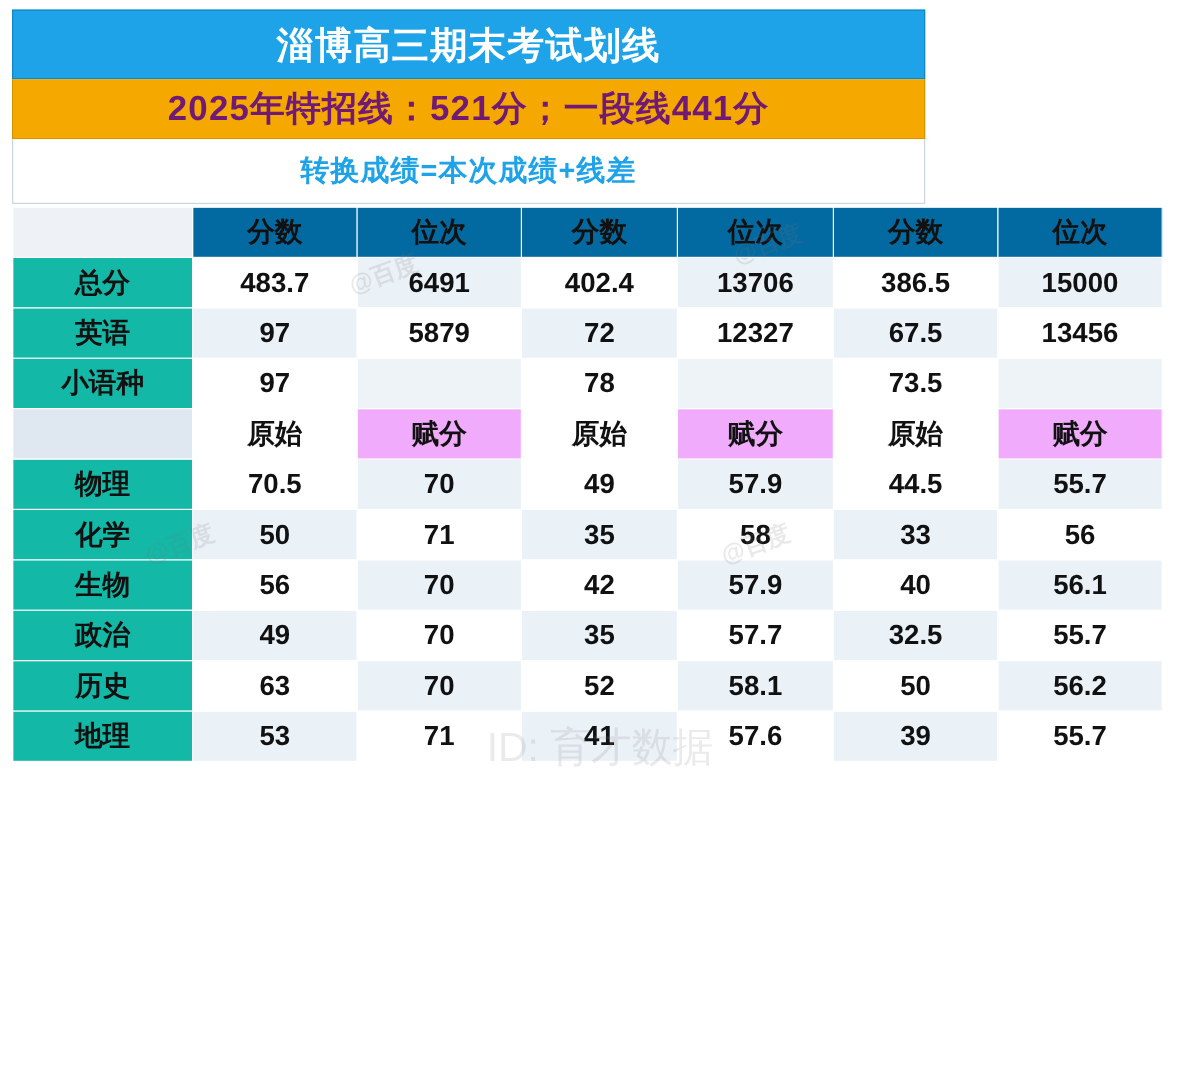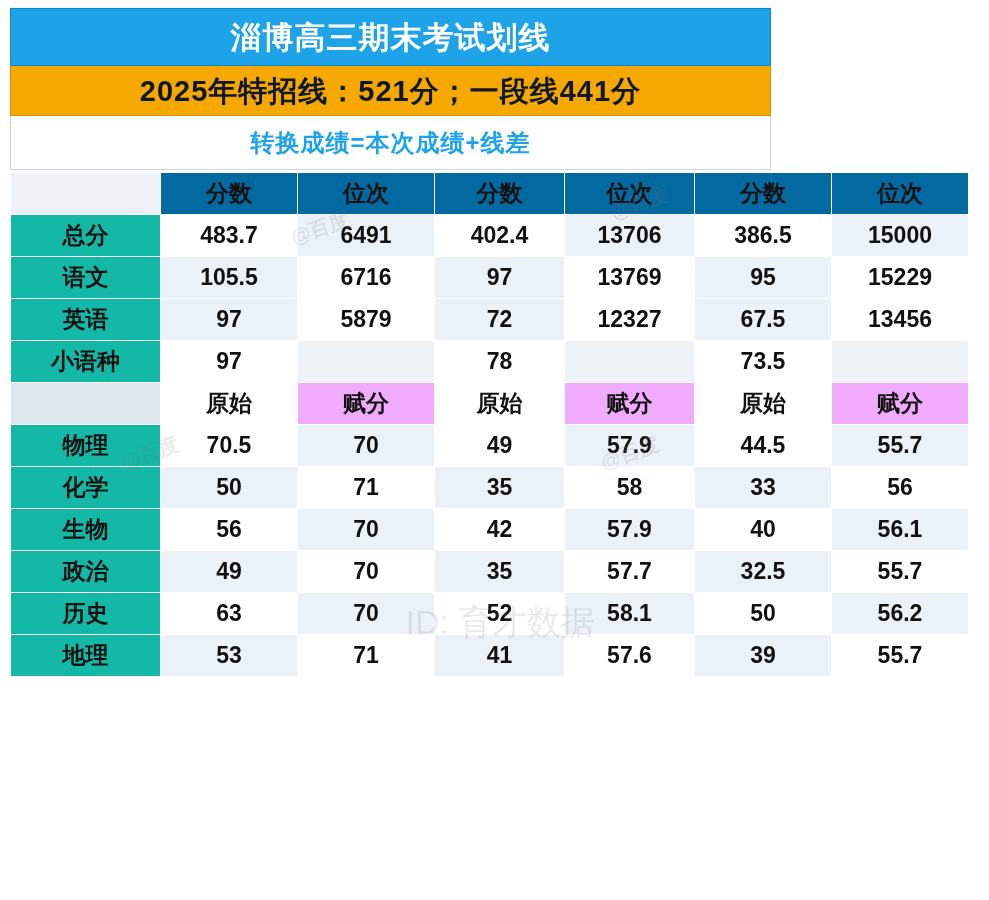--- a/index.html
+++ b/index.html
@@ -34,21 +34,21 @@
   .banner-title {
     background: #1ea2e8;
     color: #ffffff;
     font-size: 31px;
     line-height: 58px;
     height: 58px;
     border: 1px solid #1087c8;
   }
   .banner-orange {
     background: #f5a800;
-    color: #0f172a;
+    color: #701a75;
     font-size: 29px;
     line-height: 50px;
     height: 50px;
     border: 1px solid #d69500;
     border-top: none;
   }
   .banner-green {
     background: #8cc63f;
     color: #111111;
     font-size: 27px;
@@ -183,29 +183,20 @@
       <tr>
         <td class="rowlabel">总分</td>
         <td class="cell-a">483.7</td>
         <td class="cell-b">6491</td>
         <td class="cell-a">402.4</td>
         <td class="cell-b">13706</td>
         <td class="cell-a">386.5</td>
         <td class="cell-b">15000</td>
       </tr>
       <tr>
-        <td class="rowlabel">语文</td>
-        <td class="cell-b">105.5</td>
-        <td class="cell-a">6716</td>
-        <td class="cell-b">97</td>
-        <td class="cell-a">13769</td>
-        <td class="cell-b">95</td>
-        <td class="cell-a">15229</td>
-      </tr>
-      <tr>
         <td class="rowlabel">英语</td>
         <td class="cell-b">97</td>
         <td class="cell-a">5879</td>
         <td class="cell-b">72</td>
         <td class="cell-a">12327</td>
         <td class="cell-b">67.5</td>
         <td class="cell-a">13456</td>
       </tr>
       <tr>
         <td class="rowlabel">小语种</td>

